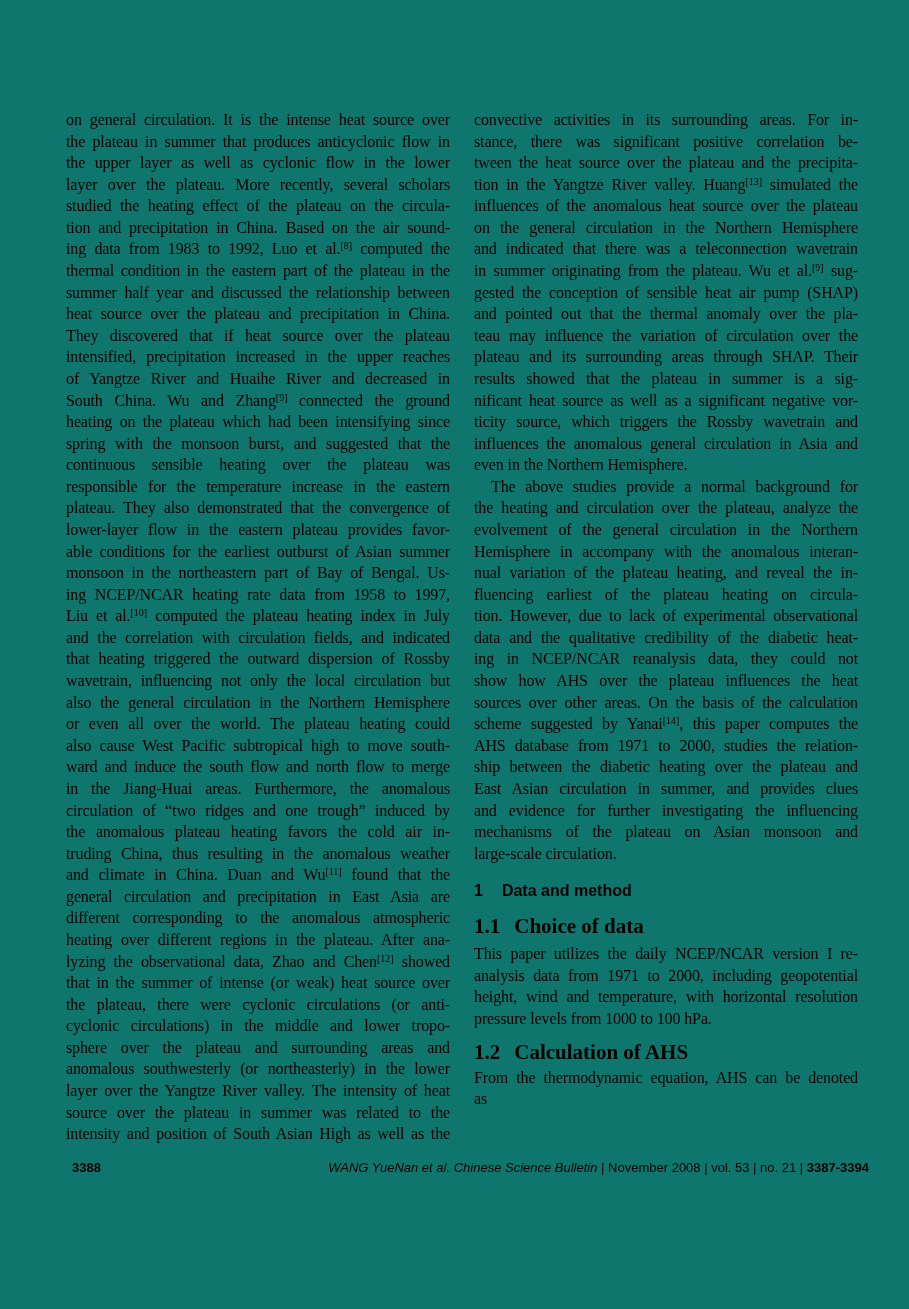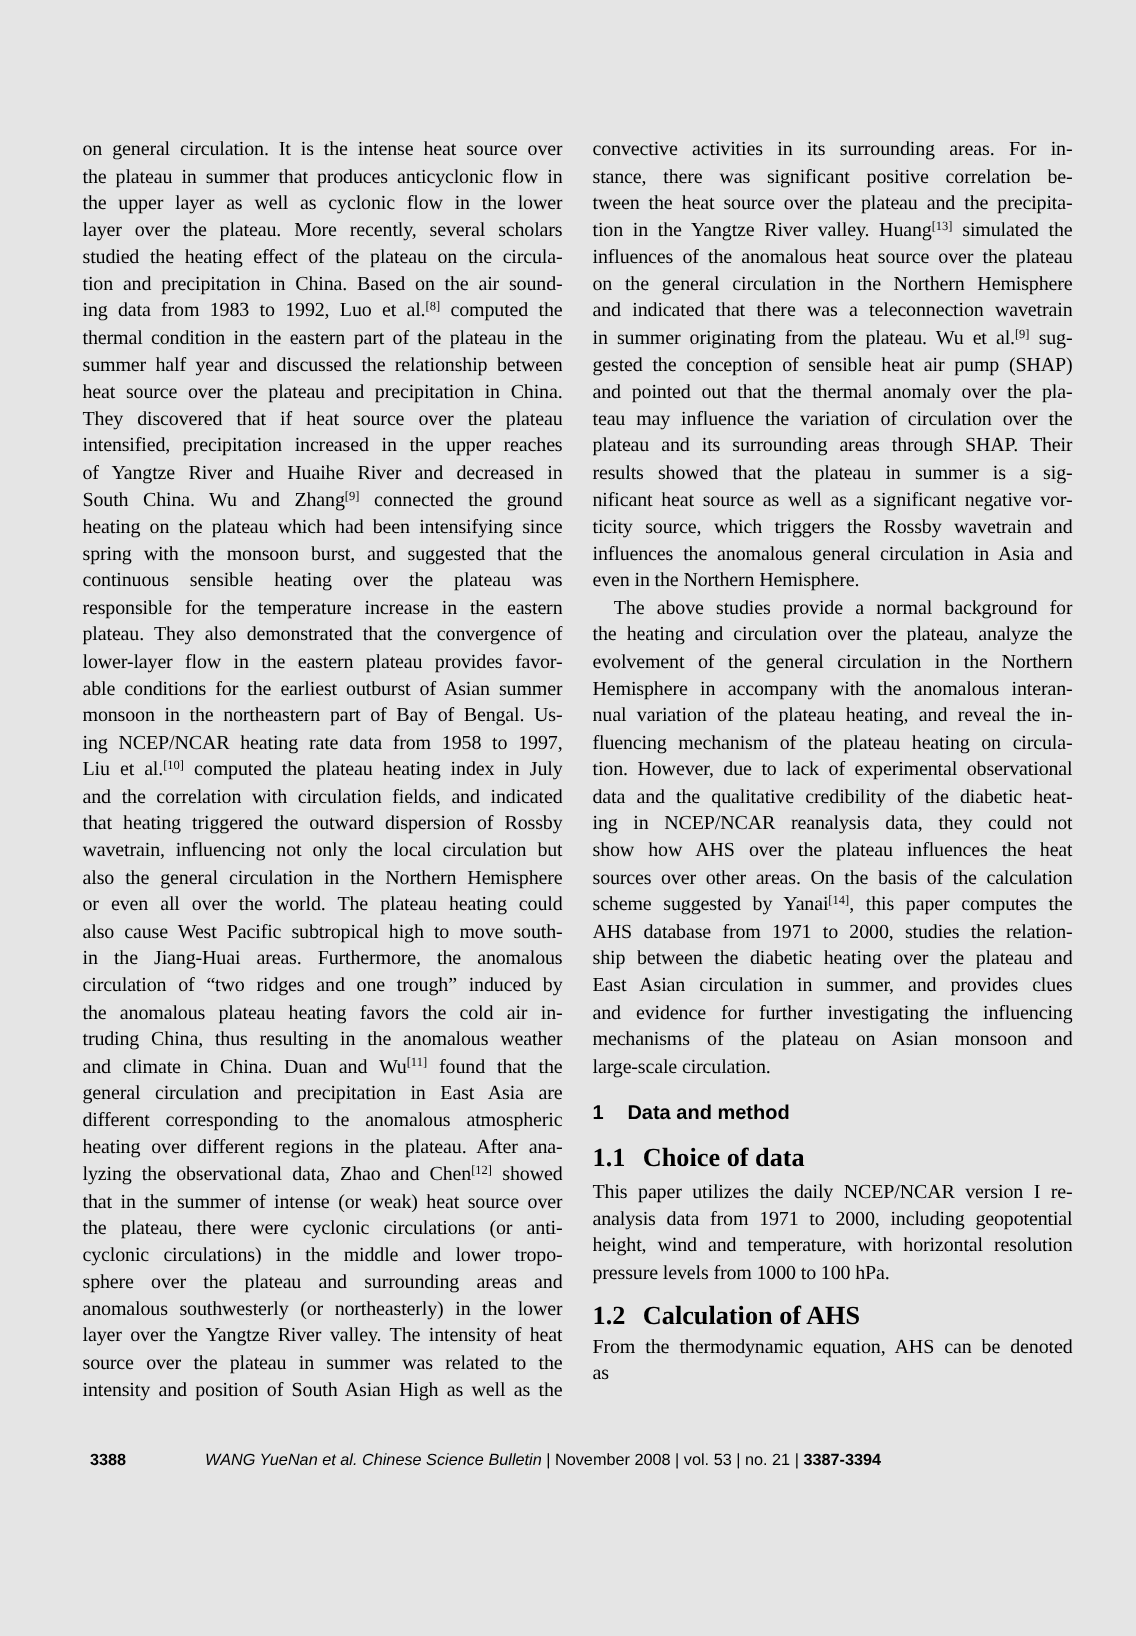--- a/index.html
+++ b/index.html
@@ -1,17 +1,17 @@
 <!DOCTYPE html>
 <html><head>
 <meta charset="utf-8">
 <style>
   html, body { margin:0; padding:0; background:#ffffff; }
   .page {
-    position:relative; width:909px; height:1309px; background:#e5e5e5;
+    position:relative; width:909px; height:1309px; background:#0f766e;
     color:#000; font-family:"Liberation Serif", serif; overflow:hidden;
   }
   .content { position:absolute; left:66px; top:109px; width:792px; display:flex; gap:24px; }
   .col { width:384px; }
   .ln {
     font-size:16px; line-height:21.58px; letter-spacing:-0.12px;
     white-space:nowrap; overflow:hidden;
     text-align:justify; text-align-last:justify;
   }
   .ln.noj { text-align-last:left; }
@@ -26,21 +26,21 @@
     font-family:"Liberation Serif", serif; font-weight:bold;
     font-size:21px; line-height:22px; margin:12px 0 6px 0;
   }
   .h2.second { margin:11px 0 4px 0; }
   .h2 .snum { margin-right:14px; }
   .footer {
     position:absolute; left:0; top:1158px; width:869px; height:20px;
     font-family:"Liberation Sans", sans-serif; font-size:13px; line-height:20px;
   }
   .pnum { position:absolute; left:72px; top:0; font-weight:bold; }
-  .cite { width:100%; text-align:center; }
+  .cite { width:100%; text-align:right; }
   .cite .it { font-style:italic; }
   .cite .b { font-weight:bold; }
 </style>
 </head>
 <body>
 
 <div class="page">
   <div class="content">
 
     <div class="col">
@@ -68,20 +68,21 @@
           <div class="ln">able conditions for the earliest outburst of Asian summer</div>
           <div class="ln">monsoon in the northeastern part of Bay of Bengal. Us-</div>
           <div class="ln">ing NCEP/NCAR heating rate data from 1958 to 1997,</div>
           <div class="ln">Liu et al.<sup>[10]</sup> computed the plateau heating index in July</div>
           <div class="ln">and the correlation with circulation fields, and indicated</div>
           <div class="ln">that heating triggered the outward dispersion of Rossby</div>
           <div class="ln">wavetrain, influencing not only the local circulation but</div>
           <div class="ln">also the general circulation in the Northern Hemisphere</div>
           <div class="ln">or even all over the world. The plateau heating could</div>
           <div class="ln">also cause West Pacific subtropical high to move south-</div>
+          <div class="ln">ward and induce the south flow and north flow to merge</div>
           <div class="ln">in the Jiang-Huai areas. Furthermore, the anomalous</div>
           <div class="ln">circulation of “two ridges and one trough” induced by</div>
           <div class="ln">the anomalous plateau heating favors the cold air in-</div>
           <div class="ln">truding China, thus resulting in the anomalous weather</div>
           <div class="ln">and climate in China. Duan and Wu<sup>[11]</sup> found that the</div>
           <div class="ln">general circulation and precipitation in East Asia are</div>
           <div class="ln">different corresponding to the anomalous atmospheric</div>
           <div class="ln">heating over different regions in the plateau. After ana-</div>
           <div class="ln">lyzing the observational data, Zhao and Chen<sup>[12]</sup> showed</div>
           <div class="ln">that in the summer of intense (or weak) heat source over</div>
@@ -114,21 +115,21 @@
           <div class="ln">ticity source, which triggers the Rossby wavetrain and</div>
           <div class="ln">influences the anomalous general circulation in Asia and</div>
           <div class="ln noj">even in the Northern Hemisphere.</div>
         </div>
       <div class="para">
           <div class="ln ind">The above studies provide a normal background for</div>
           <div class="ln">the heating and circulation over the plateau, analyze the</div>
           <div class="ln">evolvement of the general circulation in the Northern</div>
           <div class="ln">Hemisphere in accompany with the anomalous interan-</div>
           <div class="ln">nual variation of the plateau heating, and reveal the in-</div>
-          <div class="ln">fluencing mechanism of the plateau heating on circula-</div>
+          <div class="ln">fluencing earliest of the plateau heating on circula-</div>
           <div class="ln">tion. However, due to lack of experimental observational</div>
           <div class="ln">data and the qualitative credibility of the diabetic heat-</div>
           <div class="ln">ing in NCEP/NCAR reanalysis data, they could not</div>
           <div class="ln">show how AHS over the plateau influences the heat</div>
           <div class="ln">sources over other areas. On the basis of the calculation</div>
           <div class="ln">scheme suggested by Yanai<sup>[14]</sup>, this paper computes the</div>
           <div class="ln">AHS database from 1971 to 2000, studies the relation-</div>
           <div class="ln">ship between the diabetic heating over the plateau and</div>
           <div class="ln">East Asian circulation in summer, and provides clues</div>
           <div class="ln">and evidence for further investigating the influencing</div>

